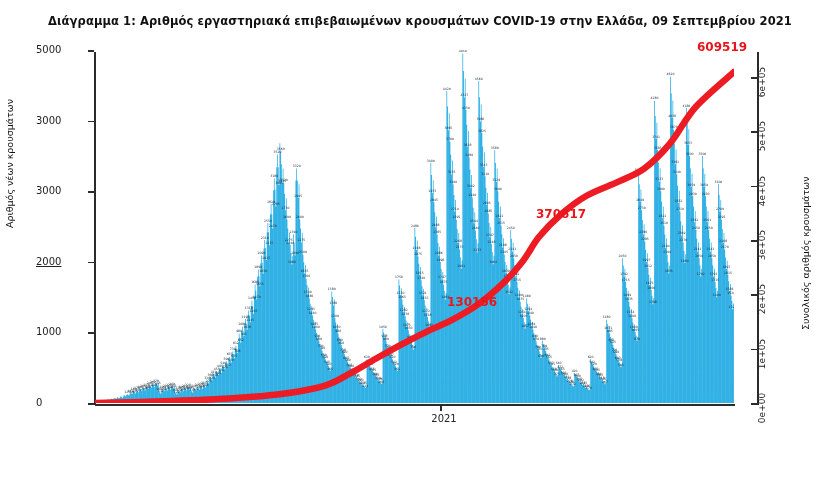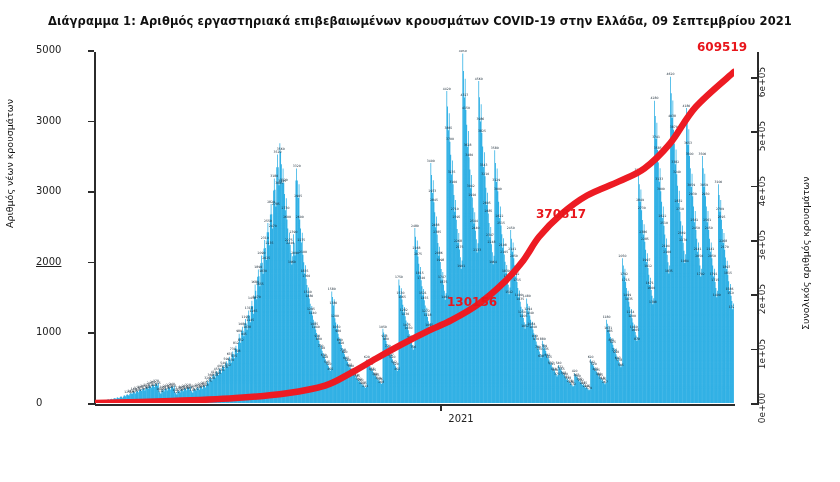--- a/index.html
+++ b/index.html
@@ -87,21 +87,21 @@
       <div class="rlab" style="top: 240.077px;">3e+05</div>
       <div class="tick tick-r" style="top: 294.385px;"></div>
       <div class="rlab" style="top: 294.385px;">2e+05</div>
       <div class="tick tick-r" style="top: 348.692px;"></div>
       <div class="rlab" style="top: 348.692px;">1e+05</div>
       <div class="tick tick-r" style="top: 403px;"></div>
       <div class="rlab" style="top: 403px;">0e+00</div>
     </div>
   <div id="ticks-x">
       <div class="tick tick-x" style="left: 440.06px;"></div>
-      <div class="xticklab" style="left: 461px;">2021</div>
+      <div class="xticklab" style="left: 444px;">2021</div>
     </div>
 
   <div class="axtitle" id="ylabel-left">Αριθμός νέων κρουσμάτων</div>
   <div class="axtitle" id="ylabel-right">Συνολικός αριθμός κρουσμάτων</div>
 
   <div class="plot">
     <div class="plotclip">
       <svg class="layer" id="bars-svg" viewBox="0 0 639 353" preserveAspectRatio="none">
           <path d="M0.00 353h0.73V352.79h-0.73ZM0.80 353h0.73V352.44h-0.73ZM1.60 353h0.73V352.15h-0.73ZM2.40 353h0.73V352.58h-0.73ZM3.19 353h0.73V352.36h-0.73ZM3.99 353h0.73V352.01h-0.73ZM4.79 353h0.73V351.52h-0.73ZM5.59 353h0.73V351.73h-0.73ZM6.39 353h0.73V351.24h-0.73ZM7.19 353h0.73V350.88h-0.73ZM7.99 353h0.73V351.02h-0.73ZM8.79 353h0.73V350.53h-0.73ZM9.58 353h0.73V350.18h-0.73ZM10.38 353h0.73V350.67h-0.73ZM11.18 353h0.73V350.95h-0.73ZM11.98 353h0.73V349.82h-0.73ZM12.78 353h0.73V349.33h-0.73ZM13.58 353h0.73V349.61h-0.73ZM14.38 353h0.73V350.11h-0.73ZM15.18 353h0.73V349.12h-0.73ZM15.97 353h0.73V348.76h-0.73ZM16.77 353h0.73V349.33h-0.73ZM17.57 353h0.73V349.61h-0.73ZM18.37 353h0.73V348.55h-0.73ZM19.17 353h0.73V348.06h-0.73ZM19.97 353h0.73V348.34h-0.73ZM20.77 353h0.73V348.91h-0.73ZM21.57 353h0.73V347.70h-0.73ZM22.36 353h0.73V347.35h-0.73ZM23.16 353h0.73V347.92h-0.73ZM23.96 353h0.73V348.20h-0.73ZM24.76 353h0.73V347.00h-0.73ZM25.56 353h0.73V346.29h-0.73ZM26.36 353h0.73V346.79h-0.73ZM27.16 353h0.73V347.63h-0.73ZM27.96 353h0.73V346.50h-0.73ZM28.75 353h0.73V345.23h-0.73ZM29.55 353h0.73V345.59h-0.73ZM30.35 353h0.73V346.22h-0.73ZM31.15 353h0.73V344.67h-0.73ZM31.95 353h0.73V344.18h-0.73ZM32.75 353h0.73V344.88h-0.73ZM33.55 353h0.73V345.38h-0.73ZM34.35 353h0.73V343.82h-0.73ZM35.14 353h0.73V342.97h-0.73ZM35.94 353h0.73V343.26h-0.73ZM36.74 353h0.73V344.10h-0.73ZM37.54 353h0.73V342.41h-0.73ZM38.34 353h0.73V341.70h-0.73ZM39.14 353h0.73V342.55h-0.73ZM39.94 353h0.73V343.47h-0.73ZM40.74 353h0.73V341.85h-0.73ZM41.53 353h0.73V340.64h-0.73ZM42.33 353h0.73V341.14h-0.73ZM43.13 353h0.73V342.27h-0.73ZM43.93 353h0.73V340.29h-0.73ZM44.73 353h0.73V339.23h-0.73ZM45.53 353h0.73V339.87h-0.73ZM46.33 353h0.73V341.00h-0.73ZM47.13 353h0.73V338.88h-0.73ZM47.92 353h0.73V338.53h-0.73ZM48.72 353h0.73V339.59h-0.73ZM49.52 353h0.73V340.43h-0.73ZM50.32 353h0.73V338.03h-0.73ZM51.12 353h0.73V336.90h-0.73ZM51.92 353h0.73V337.82h-0.73ZM52.72 353h0.73V339.02h-0.73ZM53.52 353h0.73V336.41h-0.73ZM54.31 353h0.73V335.70h-0.73ZM55.11 353h0.73V336.76h-0.73ZM55.91 353h0.73V337.82h-0.73ZM56.71 353h0.73V335.35h-0.73ZM57.51 353h0.73V334.50h-0.73ZM58.31 353h0.73V335.49h-0.73ZM59.11 353h0.73V336.90h-0.73ZM59.91 353h0.73V334.29h-0.73ZM60.70 353h0.73V333.37h-0.73ZM61.50 353h0.73V334.29h-0.73ZM62.30 353h0.73V335.70h-0.73ZM63.10 353h0.73V333.09h-0.73ZM63.90 353h0.73V341.70h-0.73ZM64.70 353h0.73V342.55h-0.73ZM65.50 353h0.73V343.68h-0.73ZM66.30 353h0.73V340.64h-0.73ZM67.09 353h0.73V339.59h-0.73ZM67.89 353h0.73V340.29h-0.73ZM68.69 353h0.73V341.56h-0.73ZM69.49 353h0.73V338.88h-0.73ZM70.29 353h0.73V338.17h-0.73ZM71.09 353h0.73V339.23h-0.73ZM71.89 353h0.73V340.43h-0.73ZM72.69 353h0.73V337.82h-0.73ZM73.48 353h0.73V337.12h-0.73ZM74.28 353h0.73V338.17h-0.73ZM75.08 353h0.73V339.44h-0.73ZM75.88 353h0.73V336.90h-0.73ZM76.68 353h0.73V336.06h-0.73ZM77.48 353h0.73V337.12h-0.73ZM78.28 353h0.73V338.53h-0.73ZM79.08 353h0.73V335.70h-0.73ZM79.88 353h0.73V342.41h-0.73ZM80.67 353h0.73V343.26h-0.73ZM81.47 353h0.73V344.39h-0.73ZM82.27 353h0.73V341.35h-0.73ZM83.07 353h0.73V340.43h-0.73ZM83.87 353h0.73V341.14h-0.73ZM84.67 353h0.73V342.41h-0.73ZM85.47 353h0.73V339.73h-0.73ZM86.27 353h0.73V339.02h-0.73ZM87.06 353h0.73V340.15h-0.73ZM87.86 353h0.73V341.35h-0.73ZM88.66 353h0.73V338.74h-0.73ZM89.46 353h0.73V338.03h-0.73ZM90.26 353h0.73V339.02h-0.73ZM91.06 353h0.73V340.29h-0.73ZM91.86 353h0.73V337.82h-0.73ZM92.66 353h0.73V336.90h-0.73ZM93.45 353h0.73V338.03h-0.73ZM94.25 353h0.73V339.44h-0.73ZM95.05 353h0.73V336.62h-0.73ZM95.85 353h0.73V340.64h-0.73ZM96.65 353h0.73V341.56h-0.73ZM97.45 353h0.73V342.76h-0.73ZM98.25 353h0.73V339.73h-0.73ZM99.05 353h0.73V338.74h-0.73ZM99.84 353h0.73V339.59h-0.73ZM100.64 353h0.73V340.86h-0.73ZM101.44 353h0.73V338.17h-0.73ZM102.24 353h0.73V337.33h-0.73ZM103.04 353h0.73V338.53h-0.73ZM103.84 353h0.73V339.73h-0.73ZM104.64 353h0.73V337.04h-0.73ZM105.43 353h0.73V336.20h-0.73ZM106.23 353h0.73V337.33h-0.73ZM107.03 353h0.73V338.74h-0.73ZM107.83 353h0.73V335.91h-0.73ZM108.63 353h0.73V335.00h-0.73ZM109.43 353h0.73V336.20h-0.73ZM110.23 353h0.73V337.61h-0.73ZM111.03 353h0.73V334.79h-0.73ZM111.82 353h0.73V330.41h-0.73ZM112.62 353h0.73V331.82h-0.73ZM113.42 353h0.73V333.58h-0.73ZM114.22 353h0.73V328.64h-0.73ZM115.02 353h0.73V327.02h-0.73ZM115.82 353h0.73V328.43h-0.73ZM116.62 353h0.73V330.41h-0.73ZM117.42 353h0.73V325.47h-0.73ZM118.21 353h0.73V323.91h-0.73ZM119.01 353h0.73V325.61h-0.73ZM119.81 353h0.73V327.73h-0.73ZM120.61 353h0.73V322.50h-0.73ZM121.41 353h0.73V320.88h-0.73ZM122.21 353h0.73V322.64h-0.73ZM123.01 353h0.73V325.11h-0.73ZM123.81 353h0.73V319.82h-0.73ZM124.60 353h0.73V318.05h-0.73ZM125.40 353h0.73V319.96h-0.73ZM126.20 353h0.73V322.64h-0.73ZM127.00 353h0.73V316.85h-0.73ZM127.80 353h0.73V314.88h-0.73ZM128.60 353h0.73V316.99h-0.73ZM129.40 353h0.73V319.82h-0.73ZM130.20 353h0.73V313.46h-0.73ZM131.00 353h0.73V311.35h-0.73ZM131.79 353h0.73V313.61h-0.73ZM132.59 353h0.73V316.85h-0.73ZM133.39 353h0.73V309.23h-0.73ZM134.19 353h0.73V306.76h-0.73ZM134.99 353h0.73V309.37h-0.73ZM135.79 353h0.73V312.76h-0.73ZM136.59 353h0.73V304.29h-0.73ZM137.38 353h0.73V301.46h-0.73ZM138.18 353h0.73V304.29h-0.73ZM138.98 353h0.73V308.17h-0.73ZM139.78 353h0.73V298.64h-0.73ZM140.58 353h0.73V295.67h-0.73ZM141.38 353h0.73V298.78h-0.73ZM142.18 353h0.73V303.02h-0.73ZM142.98 353h0.73V292.85h-0.73ZM143.78 353h0.73V283.81h-0.73ZM144.57 353h0.73V287.69h-0.73ZM145.37 353h0.73V292.85h-0.73ZM146.17 353h0.73V280.99h-0.73ZM146.97 353h0.73V276.75h-0.73ZM147.77 353h0.73V280.63h-0.73ZM148.57 353h0.73V286.28h-0.73ZM149.37 353h0.73V273.57h-0.73ZM150.16 353h0.73V268.99h-0.73ZM150.96 353h0.73V273.57h-0.73ZM151.76 353h0.73V279.72h-0.73ZM152.56 353h0.73V265.10h-0.73ZM153.36 353h0.73V260.51h-0.73ZM154.16 353h0.73V265.46h-0.73ZM154.96 353h0.73V272.16h-0.73ZM155.76 353h0.73V255.93h-0.73ZM156.55 353h0.73V250.63h-0.73ZM157.35 353h0.73V255.93h-0.73ZM158.15 353h0.73V263.69h-0.73ZM158.95 353h0.73V246.39h-0.73ZM159.75 353h0.73V234.39h-0.73ZM160.55 353h0.73V240.75h-0.73ZM161.35 353h0.73V249.22h-0.73ZM162.15 353h0.73V226.63h-0.73ZM162.94 353h0.73V219.57h-0.73ZM163.74 353h0.73V226.27h-0.73ZM164.54 353h0.73V236.16h-0.73ZM165.34 353h0.73V213.21h-0.73ZM166.14 353h0.73V205.45h-0.73ZM166.94 353h0.73V212.86h-0.73ZM167.74 353h0.73V223.80h-0.73ZM168.54 353h0.73V198.39h-0.73ZM169.33 353h0.73V189.91h-0.73ZM170.13 353h0.73V198.03h-0.73ZM170.93 353h0.73V210.03h-0.73ZM171.73 353h0.73V182.15h-0.73ZM172.53 353h0.73V172.97h-0.73ZM173.33 353h0.73V182.15h-0.73ZM174.13 353h0.73V195.21h-0.73ZM174.93 353h0.73V164.50h-0.73ZM175.72 353h0.73V153.91h-0.73ZM176.52 353h0.73V164.14h-0.73ZM177.32 353h0.73V178.62h-0.73ZM178.12 353h0.73V140.49h-0.73ZM178.92 353h0.73V128.49h-0.73ZM179.72 353h0.73V139.79h-0.73ZM180.52 353h0.73V156.38h-0.73ZM181.32 353h0.73V117.20h-0.73ZM182.11 353h0.73V104.49h-0.73ZM182.91 353h0.73V117.20h-0.73ZM183.71 353h0.73V135.20h-0.73ZM184.51 353h0.73V93.19h-0.73ZM185.31 353h0.73V101.66h-0.73ZM186.11 353h0.73V114.37h-0.73ZM186.91 353h0.73V133.08h-0.73ZM187.71 353h0.73V118.61h-0.73ZM188.50 353h0.73V132.73h-0.73ZM189.30 353h0.73V144.02h-0.73ZM190.10 353h0.73V160.26h-0.73ZM190.90 353h0.73V148.26h-0.73ZM191.70 353h0.73V169.44h-0.73ZM192.50 353h0.73V178.62h-0.73ZM193.30 353h0.73V192.38h-0.73ZM194.10 353h0.73V182.85h-0.73ZM194.89 353h0.73V194.86h-0.73ZM195.69 353h0.73V202.97h-0.73ZM196.49 353h0.73V214.62h-0.73ZM197.29 353h0.73V206.15h-0.73ZM198.09 353h0.73V184.27h-0.73ZM198.89 353h0.73V192.74h-0.73ZM199.69 353h0.73V205.45h-0.73ZM200.49 353h0.73V130.61h-0.73ZM201.28 353h0.73V118.61h-0.73ZM202.08 353h0.73V130.61h-0.73ZM202.88 353h0.73V147.91h-0.73ZM203.68 353h0.73V134.14h-0.73ZM204.48 353h0.73V169.44h-0.73ZM205.28 353h0.73V178.62h-0.73ZM206.08 353h0.73V192.38h-0.73ZM206.88 353h0.73V182.85h-0.73ZM207.67 353h0.73V204.74h-0.73ZM208.47 353h0.73V212.15h-0.73ZM209.27 353h0.73V223.45h-0.73ZM210.07 353h0.73V215.33h-0.73ZM210.87 353h0.73V228.74h-0.73ZM211.67 353h0.73V235.10h-0.73ZM212.47 353h0.73V244.28h-0.73ZM213.27 353h0.73V237.57h-0.73ZM214.06 353h0.73V248.51h-0.73ZM214.86 353h0.73V253.81h-0.73ZM215.66 353h0.73V261.57h-0.73ZM216.46 353h0.73V255.93h-0.73ZM217.26 353h0.73V265.46h-0.73ZM218.06 353h0.73V269.69h-0.73ZM218.86 353h0.73V276.40h-0.73ZM219.66 353h0.73V271.46h-0.73ZM220.45 353h0.73V279.58h-0.73ZM221.25 353h0.73V283.11h-0.73ZM222.05 353h0.73V288.75h-0.73ZM222.85 353h0.73V284.87h-0.73ZM223.65 353h0.73V290.87h-0.73ZM224.45 353h0.73V294.05h-0.73ZM225.25 353h0.73V298.64h-0.73ZM226.05 353h0.73V295.46h-0.73ZM226.84 353h0.73V300.76h-0.73ZM227.64 353h0.73V303.23h-0.73ZM228.44 353h0.73V307.11h-0.73ZM229.24 353h0.73V304.29h-0.73ZM230.04 353h0.73V309.23h-0.73ZM230.84 353h0.73V311.35h-0.73ZM231.64 353h0.73V314.52h-0.73ZM232.44 353h0.73V312.40h-0.73ZM233.23 353h0.73V316.29h-0.73ZM234.03 353h0.73V318.05h-0.73ZM234.83 353h0.73V320.88h-0.73ZM235.63 353h0.73V318.76h-0.73ZM236.43 353h0.73V241.45h-0.73ZM237.23 353h0.73V247.10h-0.73ZM238.03 353h0.73V255.57h-0.73ZM238.83 353h0.73V249.22h-0.73ZM239.63 353h0.73V268.28h-0.73ZM240.42 353h0.73V272.52h-0.73ZM241.22 353h0.73V278.87h-0.73ZM242.02 353h0.73V274.28h-0.73ZM242.82 353h0.73V283.81h-0.73ZM243.62 353h0.73V287.34h-0.73ZM244.42 353h0.73V292.28h-0.73ZM245.22 353h0.73V288.75h-0.73ZM246.01 353h0.73V295.11h-0.73ZM246.81 353h0.73V297.93h-0.73ZM247.61 353h0.73V302.31h-0.73ZM248.41 353h0.73V299.20h-0.73ZM249.21 353h0.73V304.29h-0.73ZM250.01 353h0.73V306.76h-0.73ZM250.81 353h0.73V310.29h-0.73ZM251.61 353h0.73V307.67h-0.73ZM252.41 353h0.73V312.05h-0.73ZM253.20 353h0.73V314.17h-0.73ZM254.00 353h0.73V317.21h-0.73ZM254.80 353h0.73V315.02h-0.73ZM255.60 353h0.73V318.41h-0.73ZM256.40 353h0.73V320.17h-0.73ZM257.20 353h0.73V322.78h-0.73ZM258.00 353h0.73V320.88h-0.73ZM258.79 353h0.73V324.05h-0.73ZM259.59 353h0.73V325.47h-0.73ZM260.39 353h0.73V327.58h-0.73ZM261.19 353h0.73V326.03h-0.73ZM261.99 353h0.73V328.64h-0.73ZM262.79 353h0.73V329.84h-0.73ZM263.59 353h0.73V331.68h-0.73ZM264.39 353h0.73V330.41h-0.73ZM265.19 353h0.73V332.53h-0.73ZM265.98 353h0.73V333.58h-0.73ZM266.78 353h0.73V335.14h-0.73ZM267.58 353h0.73V334.08h-0.73ZM268.38 353h0.73V335.70h-0.73ZM269.18 353h0.73V336.62h-0.73ZM269.98 353h0.73V337.89h-0.73ZM270.78 353h0.73V336.97h-0.73ZM271.57 353h0.73V309.23h-0.73ZM272.37 353h0.73V311.35h-0.73ZM273.17 353h0.73V314.73h-0.73ZM273.97 353h0.73V312.33h-0.73ZM274.77 353h0.73V316.29h-0.73ZM275.57 353h0.73V318.12h-0.73ZM276.37 353h0.73V320.88h-0.73ZM277.17 353h0.73V318.97h-0.73ZM277.96 353h0.73V322.29h-0.73ZM278.76 353h0.73V323.84h-0.73ZM279.56 353h0.73V326.17h-0.73ZM280.36 353h0.73V324.55h-0.73ZM281.16 353h0.73V327.23h-0.73ZM281.96 353h0.73V328.57h-0.73ZM282.76 353h0.73V330.48h-0.73ZM283.56 353h0.73V329.14h-0.73ZM284.35 353h0.73V331.40h-0.73ZM285.15 353h0.73V332.53h-0.73ZM285.95 353h0.73V334.08h-0.73ZM286.75 353h0.73V332.95h-0.73ZM287.55 353h0.73V278.87h-0.73ZM288.35 353h0.73V282.54h-0.73ZM289.15 353h0.73V288.19h-0.73ZM289.95 353h0.73V284.16h-0.73ZM290.75 353h0.73V290.87h-0.73ZM291.54 353h0.73V293.98h-0.73ZM292.34 353h0.73V298.64h-0.73ZM293.14 353h0.73V295.32h-0.73ZM293.94 353h0.73V300.76h-0.73ZM294.74 353h0.73V303.37h-0.73ZM295.54 353h0.73V307.32h-0.73ZM296.34 353h0.73V304.50h-0.73ZM297.13 353h0.73V309.23h-0.73ZM297.93 353h0.73V311.42h-0.73ZM298.73 353h0.73V314.73h-0.73ZM299.53 353h0.73V312.40h-0.73ZM300.33 353h0.73V316.29h-0.73ZM301.13 353h0.73V318.12h-0.73ZM301.93 353h0.73V320.88h-0.73ZM302.73 353h0.73V318.90h-0.73ZM303.52 353h0.73V229.45h-0.73ZM304.32 353h0.73V235.59h-0.73ZM305.12 353h0.73V244.98h-0.73ZM305.92 353h0.73V238.27h-0.73ZM306.72 353h0.73V249.57h-0.73ZM307.52 353h0.73V254.72h-0.73ZM308.32 353h0.73V262.49h-0.73ZM309.12 353h0.73V256.98h-0.73ZM309.91 353h0.73V266.16h-0.73ZM310.71 353h0.73V270.54h-0.73ZM311.51 353h0.73V277.11h-0.73ZM312.31 353h0.73V272.45h-0.73ZM313.11 353h0.73V280.28h-0.73ZM313.91 353h0.73V283.88h-0.73ZM314.71 353h0.73V289.39h-0.73ZM315.51 353h0.73V285.51h-0.73ZM316.31 353h0.73V291.93h-0.73ZM317.10 353h0.73V294.97h-0.73ZM317.90 353h0.73V299.63h-0.73ZM318.70 353h0.73V296.31h-0.73ZM319.50 353h0.73V177.91h-0.73ZM320.30 353h0.73V186.67h-0.73ZM321.10 353h0.73V199.94h-0.73ZM321.90 353h0.73V190.48h-0.73ZM322.69 353h0.73V206.50h-0.73ZM323.49 353h0.73V213.85h-0.73ZM324.29 353h0.73V224.86h-0.73ZM325.09 353h0.73V217.02h-0.73ZM325.89 353h0.73V230.16h-0.73ZM326.69 353h0.73V236.30h-0.73ZM327.49 353h0.73V245.62h-0.73ZM328.29 353h0.73V238.98h-0.73ZM329.08 353h0.73V250.28h-0.73ZM329.88 353h0.73V255.43h-0.73ZM330.68 353h0.73V263.20h-0.73ZM331.48 353h0.73V257.69h-0.73ZM332.28 353h0.73V267.01h-0.73ZM333.08 353h0.73V271.32h-0.73ZM333.88 353h0.73V277.81h-0.73ZM334.68 353h0.73V273.22h-0.73ZM335.47 353h0.73V112.96h-0.73ZM336.27 353h0.73V124.96h-0.73ZM337.07 353h0.73V143.11h-0.73ZM337.87 353h0.73V130.19h-0.73ZM338.67 353h0.73V152.14h-0.73ZM339.47 353h0.73V162.17h-0.73ZM340.27 353h0.73V177.35h-0.73ZM341.07 353h0.73V166.55h-0.73ZM341.87 353h0.73V184.62h-0.73ZM342.66 353h0.73V193.02h-0.73ZM343.46 353h0.73V205.73h-0.73ZM344.26 353h0.73V196.69h-0.73ZM345.06 353h0.73V211.94h-0.73ZM345.86 353h0.73V219.00h-0.73ZM346.66 353h0.73V229.66h-0.73ZM347.46 353h0.73V222.04h-0.73ZM348.25 353h0.73V234.75h-0.73ZM349.05 353h0.73V240.68h-0.73ZM349.85 353h0.73V249.64h-0.73ZM350.65 353h0.73V243.29h-0.73ZM351.45 353h0.73V40.95h-0.73ZM352.25 353h0.73V56.55h-0.73ZM353.05 353h0.73V80.13h-0.73ZM353.85 353h0.73V63.33h-0.73ZM354.64 353h0.73V91.78h-0.73ZM355.44 353h0.73V104.84h-0.73ZM356.24 353h0.73V124.61h-0.73ZM357.04 353h0.73V110.56h-0.73ZM357.84 353h0.73V134.14h-0.73ZM358.64 353h0.73V145.08h-0.73ZM359.44 353h0.73V161.67h-0.73ZM360.24 353h0.73V149.88h-0.73ZM361.03 353h0.73V169.79h-0.73ZM361.83 353h0.73V178.97h-0.73ZM362.63 353h0.73V192.88h-0.73ZM363.43 353h0.73V183.00h-0.73ZM364.23 353h0.73V199.44h-0.73ZM365.03 353h0.73V207.14h-0.73ZM365.83 353h0.73V218.79h-0.73ZM366.63 353h0.73V210.53h-0.73ZM367.42 353h0.73V3.53h-0.73ZM368.22 353h0.73V21.04h-0.73ZM369.02 353h0.73V47.51h-0.73ZM369.82 353h0.73V28.66h-0.73ZM370.62 353h0.73V60.01h-0.73ZM371.42 353h0.73V74.69h-0.73ZM372.22 353h0.73V96.86h-0.73ZM373.02 353h0.73V81.05h-0.73ZM373.81 353h0.73V107.31h-0.73ZM374.61 353h0.73V119.60h-0.73ZM375.41 353h0.73V138.23h-0.73ZM376.21 353h0.73V124.96h-0.73ZM377.01 353h0.73V147.55h-0.73ZM377.81 353h0.73V157.86h-0.73ZM378.61 353h0.73V173.39h-0.73ZM379.41 353h0.73V162.31h-0.73ZM380.20 353h0.73V180.74h-0.73ZM381.00 353h0.73V189.35h-0.73ZM381.80 353h0.73V202.41h-0.73ZM382.60 353h0.73V193.16h-0.73ZM383.40 353h0.73V31.06h-0.73ZM384.20 353h0.73V47.16h-0.73ZM385.00 353h0.73V71.59h-0.73ZM385.80 353h0.73V54.22h-0.73ZM386.59 353h0.73V82.95h-0.73ZM387.39 353h0.73V96.51h-0.73ZM388.19 353h0.73V116.98h-0.73ZM388.99 353h0.73V102.37h-0.73ZM389.79 353h0.73V126.37h-0.73ZM390.59 353h0.73V137.74h-0.73ZM391.39 353h0.73V154.97h-0.73ZM392.19 353h0.73V142.75h-0.73ZM392.98 353h0.73V163.44h-0.73ZM393.78 353h0.73V172.97h-0.73ZM394.58 353h0.73V187.30h-0.73ZM395.38 353h0.73V177.06h-0.73ZM396.18 353h0.73V194.29h-0.73ZM396.98 353h0.73V202.27h-0.73ZM397.78 353h0.73V214.34h-0.73ZM398.58 353h0.73V205.73h-0.73ZM399.38 353h0.73V100.25h-0.73ZM400.17 353h0.73V112.89h-0.73ZM400.97 353h0.73V132.09h-0.73ZM401.77 353h0.73V118.47h-0.73ZM402.57 353h0.73V141.20h-0.73ZM403.37 353h0.73V151.79h-0.73ZM404.17 353h0.73V167.89h-0.73ZM404.97 353h0.73V156.45h-0.73ZM405.76 353h0.73V175.44h-0.73ZM406.56 353h0.73V184.34h-0.73ZM407.36 353h0.73V197.82h-0.73ZM408.16 353h0.73V188.22h-0.73ZM408.96 353h0.73V204.39h-0.73ZM409.76 353h0.73V211.87h-0.73ZM410.56 353h0.73V223.17h-0.73ZM411.36 353h0.73V215.12h-0.73ZM412.15 353h0.73V228.39h-0.73ZM412.95 353h0.73V234.67h-0.73ZM413.75 353h0.73V244.13h-0.73ZM414.55 353h0.73V237.43h-0.73ZM415.35 353h0.73V180.03h-0.73ZM416.15 353h0.73V188.71h-0.73ZM416.95 353h0.73V201.85h-0.73ZM417.75 353h0.73V192.53h-0.73ZM418.54 353h0.73V208.27h-0.73ZM419.34 353h0.73V215.54h-0.73ZM420.14 353h0.73V226.48h-0.73ZM420.94 353h0.73V218.65h-0.73ZM421.74 353h0.73V231.92h-0.73ZM422.54 353h0.73V237.99h-0.73ZM423.34 353h0.73V247.17h-0.73ZM424.14 353h0.73V240.60h-0.73ZM424.94 353h0.73V251.69h-0.73ZM425.73 353h0.73V256.77h-0.73ZM426.53 353h0.73V264.47h-0.73ZM427.33 353h0.73V258.96h-0.73ZM428.13 353h0.73V267.93h-0.73ZM428.93 353h0.73V272.23h-0.73ZM429.73 353h0.73V278.73h-0.73ZM430.53 353h0.73V274.14h-0.73ZM431.32 353h0.73V248.51h-0.73ZM432.12 353h0.73V253.74h-0.73ZM432.92 353h0.73V261.64h-0.73ZM433.72 353h0.73V256.00h-0.73ZM434.52 353h0.73V265.46h-0.73ZM435.32 353h0.73V269.83h-0.73ZM436.12 353h0.73V276.47h-0.73ZM436.92 353h0.73V271.74h-0.73ZM437.71 353h0.73V279.58h-0.73ZM438.51 353h0.73V283.25h-0.73ZM439.31 353h0.73V288.82h-0.73ZM440.11 353h0.73V284.87h-0.73ZM440.91 353h0.73V291.58h-0.73ZM441.71 353h0.73V294.68h-0.73ZM442.51 353h0.73V299.34h-0.73ZM443.31 353h0.73V296.03h-0.73ZM444.10 353h0.73V301.46h-0.73ZM444.90 353h0.73V304.07h-0.73ZM445.70 353h0.73V307.96h-0.73ZM446.50 353h0.73V305.20h-0.73ZM447.30 353h0.73V290.87h-0.73ZM448.10 353h0.73V293.98h-0.73ZM448.90 353h0.73V298.71h-0.73ZM449.70 353h0.73V295.32h-0.73ZM450.50 353h0.73V301.11h-0.73ZM451.29 353h0.73V303.72h-0.73ZM452.09 353h0.73V307.67h-0.73ZM452.89 353h0.73V304.85h-0.73ZM453.69 353h0.73V309.58h-0.73ZM454.49 353h0.73V311.77h-0.73ZM455.29 353h0.73V315.09h-0.73ZM456.09 353h0.73V312.76h-0.73ZM456.88 353h0.73V316.64h-0.73ZM457.68 353h0.73V318.48h-0.73ZM458.48 353h0.73V321.23h-0.73ZM459.28 353h0.73V319.25h-0.73ZM460.08 353h0.73V322.64h-0.73ZM460.88 353h0.73V324.20h-0.73ZM461.68 353h0.73V326.52h-0.73ZM462.48 353h0.73V324.90h-0.73ZM463.27 353h0.73V314.88h-0.73ZM464.07 353h0.73V316.78h-0.73ZM464.87 353h0.73V319.68h-0.73ZM465.67 353h0.73V317.63h-0.73ZM466.47 353h0.73V320.88h-0.73ZM467.27 353h0.73V322.50h-0.73ZM468.07 353h0.73V324.97h-0.73ZM468.87 353h0.73V323.21h-0.73ZM469.66 353h0.73V326.17h-0.73ZM470.46 353h0.73V327.51h-0.73ZM471.26 353h0.73V329.56h-0.73ZM472.06 353h0.73V328.15h-0.73ZM472.86 353h0.73V330.55h-0.73ZM473.66 353h0.73V331.68h-0.73ZM474.46 353h0.73V333.37h-0.73ZM475.26 353h0.73V332.17h-0.73ZM476.05 353h0.73V334.22h-0.73ZM476.85 353h0.73V335.21h-0.73ZM477.65 353h0.73V336.62h-0.73ZM478.45 353h0.73V335.63h-0.73ZM479.25 353h0.73V323.35h-0.73ZM480.05 353h0.73V324.83h-0.73ZM480.85 353h0.73V327.09h-0.73ZM481.65 353h0.73V325.47h-0.73ZM482.44 353h0.73V328.29h-0.73ZM483.24 353h0.73V329.56h-0.73ZM484.04 353h0.73V331.47h-0.73ZM484.84 353h0.73V330.13h-0.73ZM485.64 353h0.73V332.38h-0.73ZM486.44 353h0.73V333.44h-0.73ZM487.24 353h0.73V335.00h-0.73ZM488.04 353h0.73V333.87h-0.73ZM488.83 353h0.73V335.70h-0.73ZM489.63 353h0.73V336.62h-0.73ZM490.43 353h0.73V337.89h-0.73ZM491.23 353h0.73V336.97h-0.73ZM492.03 353h0.73V338.53h-0.73ZM492.83 353h0.73V339.23h-0.73ZM493.63 353h0.73V340.36h-0.73ZM494.43 353h0.73V339.59h-0.73ZM495.22 353h0.73V309.23h-0.73ZM496.02 353h0.73V311.42h-0.73ZM496.82 353h0.73V314.73h-0.73ZM497.62 353h0.73V312.40h-0.73ZM498.42 353h0.73V316.29h-0.73ZM499.22 353h0.73V318.12h-0.73ZM500.02 353h0.73V320.88h-0.73ZM500.82 353h0.73V318.97h-0.73ZM501.61 353h0.73V322.29h-0.73ZM502.41 353h0.73V323.84h-0.73ZM503.21 353h0.73V326.17h-0.73ZM504.01 353h0.73V324.55h-0.73ZM504.81 353h0.73V327.23h-0.73ZM505.61 353h0.73V328.57h-0.73ZM506.41 353h0.73V330.55h-0.73ZM507.21 353h0.73V329.14h-0.73ZM508.00 353h0.73V331.47h-0.73ZM508.80 353h0.73V332.53h-0.73ZM509.60 353h0.73V334.15h-0.73ZM510.40 353h0.73V333.02h-0.73ZM511.20 353h0.73V269.69h-0.73ZM512.00 353h0.73V273.86h-0.73ZM512.80 353h0.73V280.21h-0.73ZM513.60 353h0.73V275.69h-0.73ZM514.39 353h0.73V283.46h-0.73ZM515.19 353h0.73V286.92h-0.73ZM515.99 353h0.73V292.21h-0.73ZM516.79 353h0.73V288.47h-0.73ZM517.59 353h0.73V294.75h-0.73ZM518.39 353h0.73V297.65h-0.73ZM519.19 353h0.73V302.10h-0.73ZM519.99 353h0.73V298.99h-0.73ZM520.78 353h0.73V304.29h-0.73ZM521.58 353h0.73V306.76h-0.73ZM522.38 353h0.73V310.43h-0.73ZM523.18 353h0.73V307.82h-0.73ZM523.98 353h0.73V312.19h-0.73ZM524.78 353h0.73V314.24h-0.73ZM525.58 353h0.73V317.35h-0.73ZM526.38 353h0.73V315.16h-0.73ZM527.17 353h0.73V208.27h-0.73ZM527.97 353h0.73V215.54h-0.73ZM528.77 353h0.73V226.48h-0.73ZM529.57 353h0.73V218.72h-0.73ZM530.37 353h0.73V231.92h-0.73ZM531.17 353h0.73V237.99h-0.73ZM531.97 353h0.73V247.17h-0.73ZM532.77 353h0.73V240.68h-0.73ZM533.56 353h0.73V251.69h-0.73ZM534.36 353h0.73V256.77h-0.73ZM535.16 353h0.73V264.47h-0.73ZM535.96 353h0.73V259.03h-0.73ZM536.76 353h0.73V268.28h-0.73ZM537.56 353h0.73V272.52h-0.73ZM538.36 353h0.73V278.94h-0.73ZM539.16 353h0.73V274.42h-0.73ZM539.95 353h0.73V282.05h-0.73ZM540.75 353h0.73V285.58h-0.73ZM541.55 353h0.73V290.94h-0.73ZM542.35 353h0.73V287.13h-0.73ZM543.15 353h0.73V122.84h-0.73ZM543.95 353h0.73V134.35h-0.73ZM544.75 353h0.73V151.86h-0.73ZM545.55 353h0.73V139.44h-0.73ZM546.35 353h0.73V160.26h-0.73ZM547.14 353h0.73V169.93h-0.73ZM547.94 353h0.73V184.55h-0.73ZM548.74 353h0.73V174.17h-0.73ZM549.54 353h0.73V191.68h-0.73ZM550.34 353h0.73V199.73h-0.73ZM551.14 353h0.73V212.01h-0.73ZM551.94 353h0.73V203.33h-0.73ZM552.74 353h0.73V218.01h-0.73ZM553.53 353h0.73V224.79h-0.73ZM554.33 353h0.73V235.03h-0.73ZM555.13 353h0.73V227.76h-0.73ZM555.93 353h0.73V240.04h-0.73ZM556.73 353h0.73V245.69h-0.73ZM557.53 353h0.73V254.30h-0.73ZM558.33 353h0.73V248.23h-0.73ZM559.13 353h0.73V50.83h-0.73ZM559.92 353h0.73V65.94h-0.73ZM560.72 353h0.73V88.89h-0.73ZM561.52 353h0.73V72.65h-0.73ZM562.32 353h0.73V99.90h-0.73ZM563.12 353h0.73V112.54h-0.73ZM563.92 353h0.73V131.81h-0.73ZM564.72 353h0.73V118.18h-0.73ZM565.51 353h0.73V141.20h-0.73ZM566.31 353h0.73V151.79h-0.73ZM567.11 353h0.73V167.89h-0.73ZM567.91 353h0.73V156.52h-0.73ZM568.71 353h0.73V175.79h-0.73ZM569.51 353h0.73V184.62h-0.73ZM570.31 353h0.73V198.10h-0.73ZM571.11 353h0.73V188.57h-0.73ZM571.90 353h0.73V204.74h-0.73ZM572.70 353h0.73V212.15h-0.73ZM573.50 353h0.73V223.45h-0.73ZM574.30 353h0.73V215.47h-0.73ZM575.10 353h0.73V26.83h-0.73ZM575.90 353h0.73V43.14h-0.73ZM576.70 353h0.73V67.92h-0.73ZM577.50 353h0.73V50.41h-0.73ZM578.29 353h0.73V79.78h-0.73ZM579.09 353h0.73V93.40h-0.73ZM579.89 353h0.73V114.23h-0.73ZM580.69 353h0.73V99.55h-0.73ZM581.49 353h0.73V124.26h-0.73ZM582.29 353h0.73V135.69h-0.73ZM583.09 353h0.73V153.06h-0.73ZM583.89 353h0.73V140.78h-0.73ZM584.68 353h0.73V161.67h-0.73ZM585.48 353h0.73V171.20h-0.73ZM586.28 353h0.73V185.75h-0.73ZM587.08 353h0.73V175.51h-0.73ZM587.88 353h0.73V192.74h-0.73ZM588.68 353h0.73V200.72h-0.73ZM589.48 353h0.73V212.93h-0.73ZM590.28 353h0.73V204.32h-0.73ZM591.07 353h0.73V57.89h-0.73ZM591.87 353h0.73V72.65h-0.73ZM592.67 353h0.73V95.10h-0.73ZM593.47 353h0.73V79.14h-0.73ZM594.27 353h0.73V105.90h-0.73ZM595.07 353h0.73V118.25h-0.73ZM595.87 353h0.73V137.03h-0.73ZM596.67 353h0.73V123.76h-0.73ZM597.46 353h0.73V146.14h-0.73ZM598.26 353h0.73V156.45h-0.73ZM599.06 353h0.73V172.19h-0.73ZM599.86 353h0.73V161.11h-0.73ZM600.66 353h0.73V180.03h-0.73ZM601.46 353h0.73V188.64h-0.73ZM602.26 353h0.73V201.85h-0.73ZM603.06 353h0.73V192.53h-0.73ZM603.86 353h0.73V208.27h-0.73ZM604.65 353h0.73V215.47h-0.73ZM605.45 353h0.73V226.48h-0.73ZM606.25 353h0.73V218.79h-0.73ZM607.05 353h0.73V105.90h-0.73ZM607.85 353h0.73V118.25h-0.73ZM608.65 353h0.73V137.03h-0.73ZM609.45 353h0.73V123.76h-0.73ZM610.25 353h0.73V146.14h-0.73ZM611.04 353h0.73V156.45h-0.73ZM611.84 353h0.73V172.19h-0.73ZM612.64 353h0.73V161.11h-0.73ZM613.44 353h0.73V180.03h-0.73ZM614.24 353h0.73V188.71h-0.73ZM615.04 353h0.73V201.85h-0.73ZM615.84 353h0.73V192.60h-0.73ZM616.63 353h0.73V208.27h-0.73ZM617.43 353h0.73V215.54h-0.73ZM618.23 353h0.73V226.56h-0.73ZM619.03 353h0.73V218.79h-0.73ZM619.83 353h0.73V231.92h-0.73ZM620.63 353h0.73V237.99h-0.73ZM621.43 353h0.73V247.17h-0.73ZM622.23 353h0.73V240.68h-0.73ZM623.02 353h0.73V134.14h-0.73ZM623.82 353h0.73V145.08h-0.73ZM624.62 353h0.73V161.74h-0.73ZM625.42 353h0.73V149.95h-0.73ZM626.22 353h0.73V169.79h-0.73ZM627.02 353h0.73V178.97h-0.73ZM627.82 353h0.73V192.88h-0.73ZM628.62 353h0.73V183.00h-0.73ZM629.41 353h0.73V199.80h-0.73ZM630.21 353h0.73V207.42h-0.73ZM631.01 353h0.73V219.07h-0.73ZM631.81 353h0.73V210.81h-0.73ZM632.61 353h0.73V224.86h-0.73ZM633.41 353h0.73V231.29h-0.73ZM634.21 353h0.73V241.03h-0.73ZM635.01 353h0.73V234.11h-0.73ZM635.80 353h0.73V245.69h-0.73ZM636.60 353h0.73V251.05h-0.73ZM637.40 353h0.73V259.24h-0.73ZM638.20 353h0.73V253.45h-0.73Z" fill="#22ABE3"></path>
         </svg>

